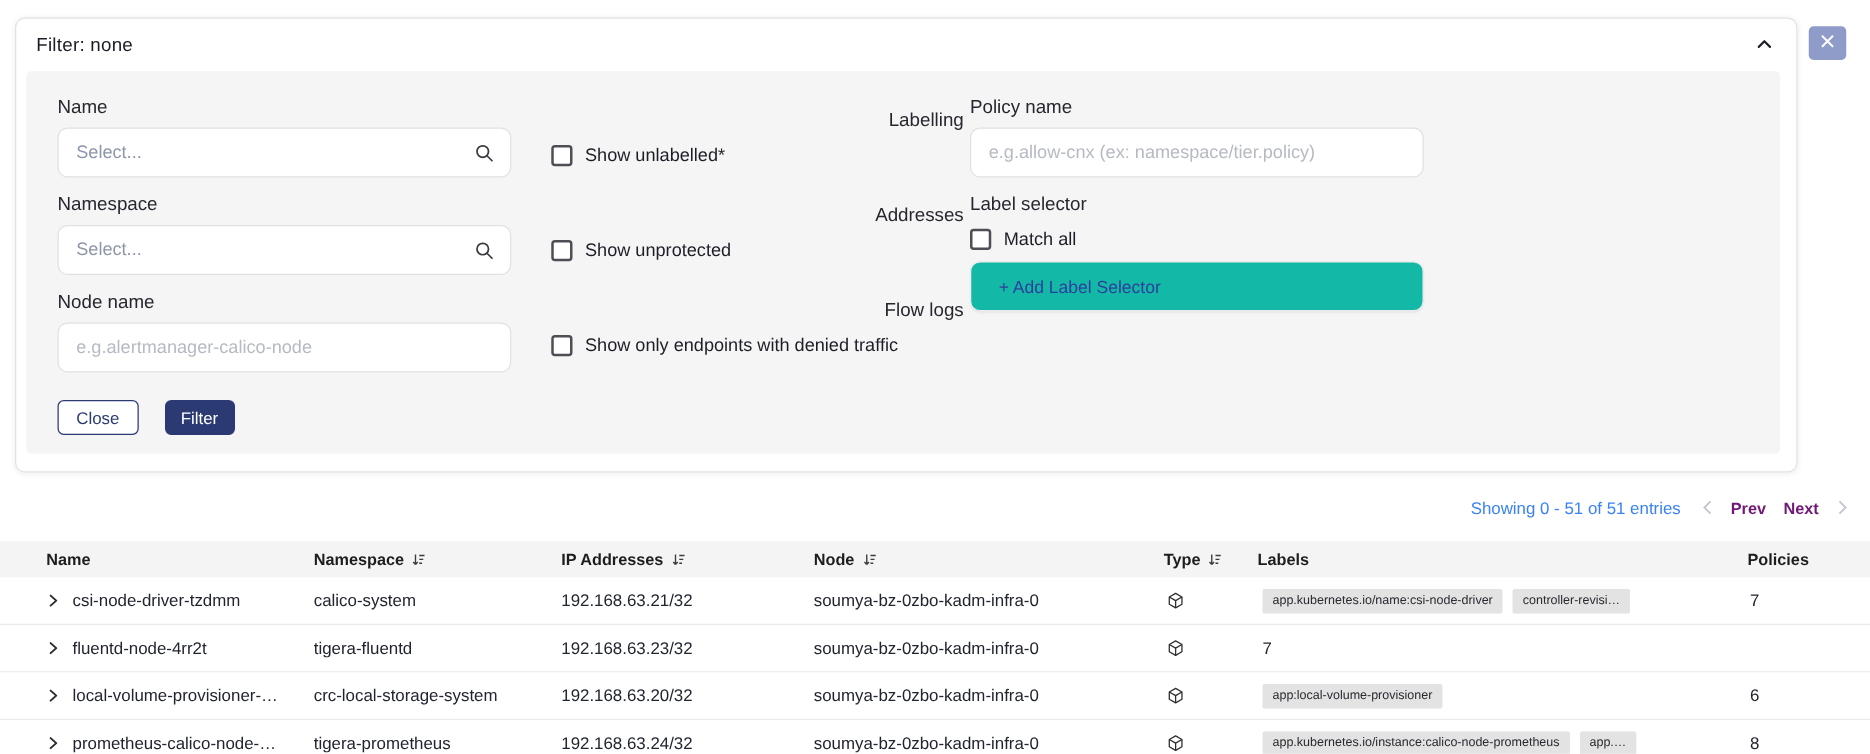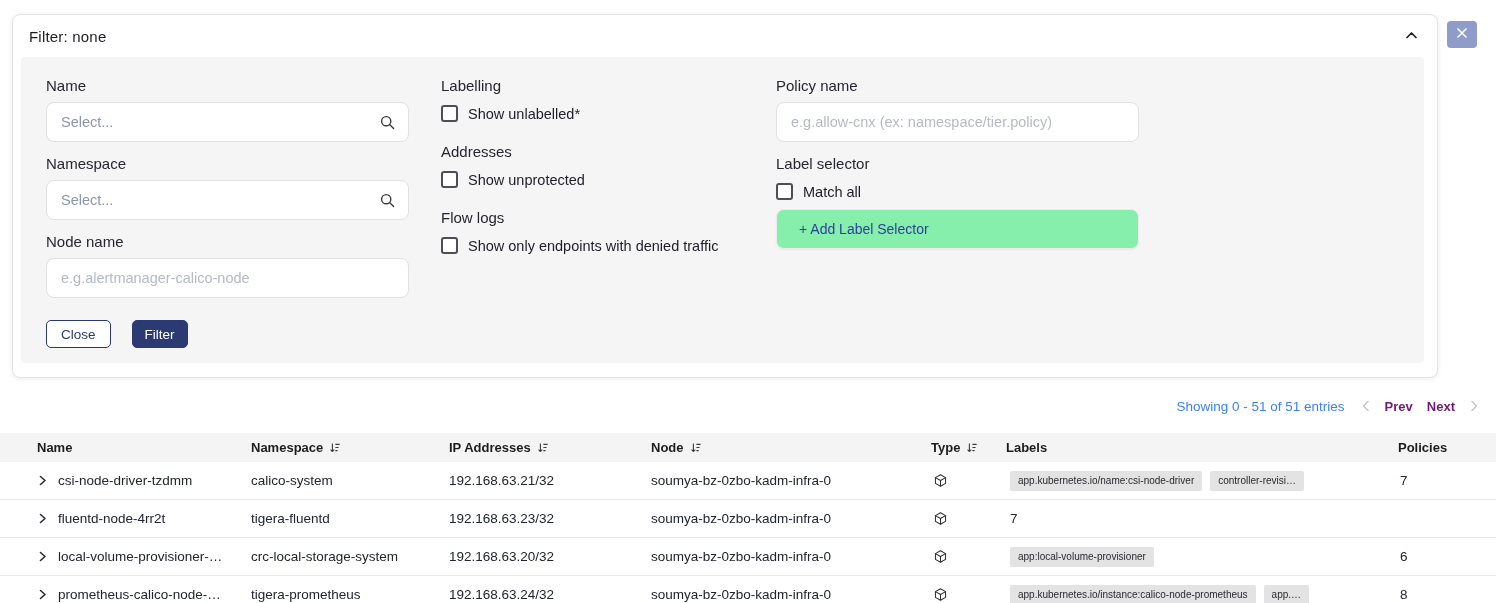--- a/index.html
+++ b/index.html
@@ -30,21 +30,21 @@
   .fcol { position:absolute; top:0; }
   .fcol1 { left:25px; width:363px; }
   .fcol2 { left:420px; width:330px; }
   .fcol3 { left:755px; width:363px; }
 
   .flabel {
     display:block; font-size:15px; line-height:18px; height:18px;
     color:#26262e; font-weight:500; margin:13px 0 7px;
   }
   .flabel.first { margin-top:20px; }
-  .fcol2 .flabel { margin-top:20px; margin-bottom:10px; }
+  .fcol2 .flabel { margin-top:31px; margin-bottom:10px;text-align:right; }
 
   .select-box, .text-input {
     width:100%; height:40px; background:#fff; border:1px solid #e1e1e5;
     border-radius:8px; display:flex; align-items:center; padding:0 14px;
     position:relative; font-size:14.5px;
   }
   .select-ph { color:#8d96a8; }
   .select-box .search-ic { position:absolute; right:12px; top:11px; }
   .text-input { outline:none; color:#2a2a34; font-family:"Liberation Sans",sans-serif; }
   .text-input::placeholder { color:#b6bac3; }
@@ -62,21 +62,21 @@
     height:28px; padding:0 14px; background:#fff; color:#2b3a73;
     border:1.5px solid #2b3a73; border-radius:5px; font-size:13.5px; cursor:pointer;
     font-family:"Liberation Sans",sans-serif;
   }
   .btn-filter {
     height:28px; padding:0 12px; background:#2b3a73; color:#fff;
     border:1px solid #2b3a73; border-radius:5px; font-size:13.5px; cursor:pointer;
     font-family:"Liberation Sans",sans-serif;
   }
   .btn-add-label {
-    width:100%; height:40px; background:#86efac; border:1px solid #ececef; border-radius:8px;
+    width:100%; height:40px; background:#14b8a6; border:1px solid #ececef; border-radius:8px;
     box-shadow:0 1px 2px rgba(20,20,40,.06); color:#2d3f9e; font-size:14px;
     text-align:left; padding:0 22px; cursor:pointer; font-family:"Liberation Sans",sans-serif;
   }
 
   
   .dismiss-btn {
     position:absolute; left:1447px; top:21px; width:30px; height:27px;
     background:#8f9bc8; border:none; border-radius:4px; cursor:pointer;
     display:flex; align-items:center; justify-content:center;
   }

